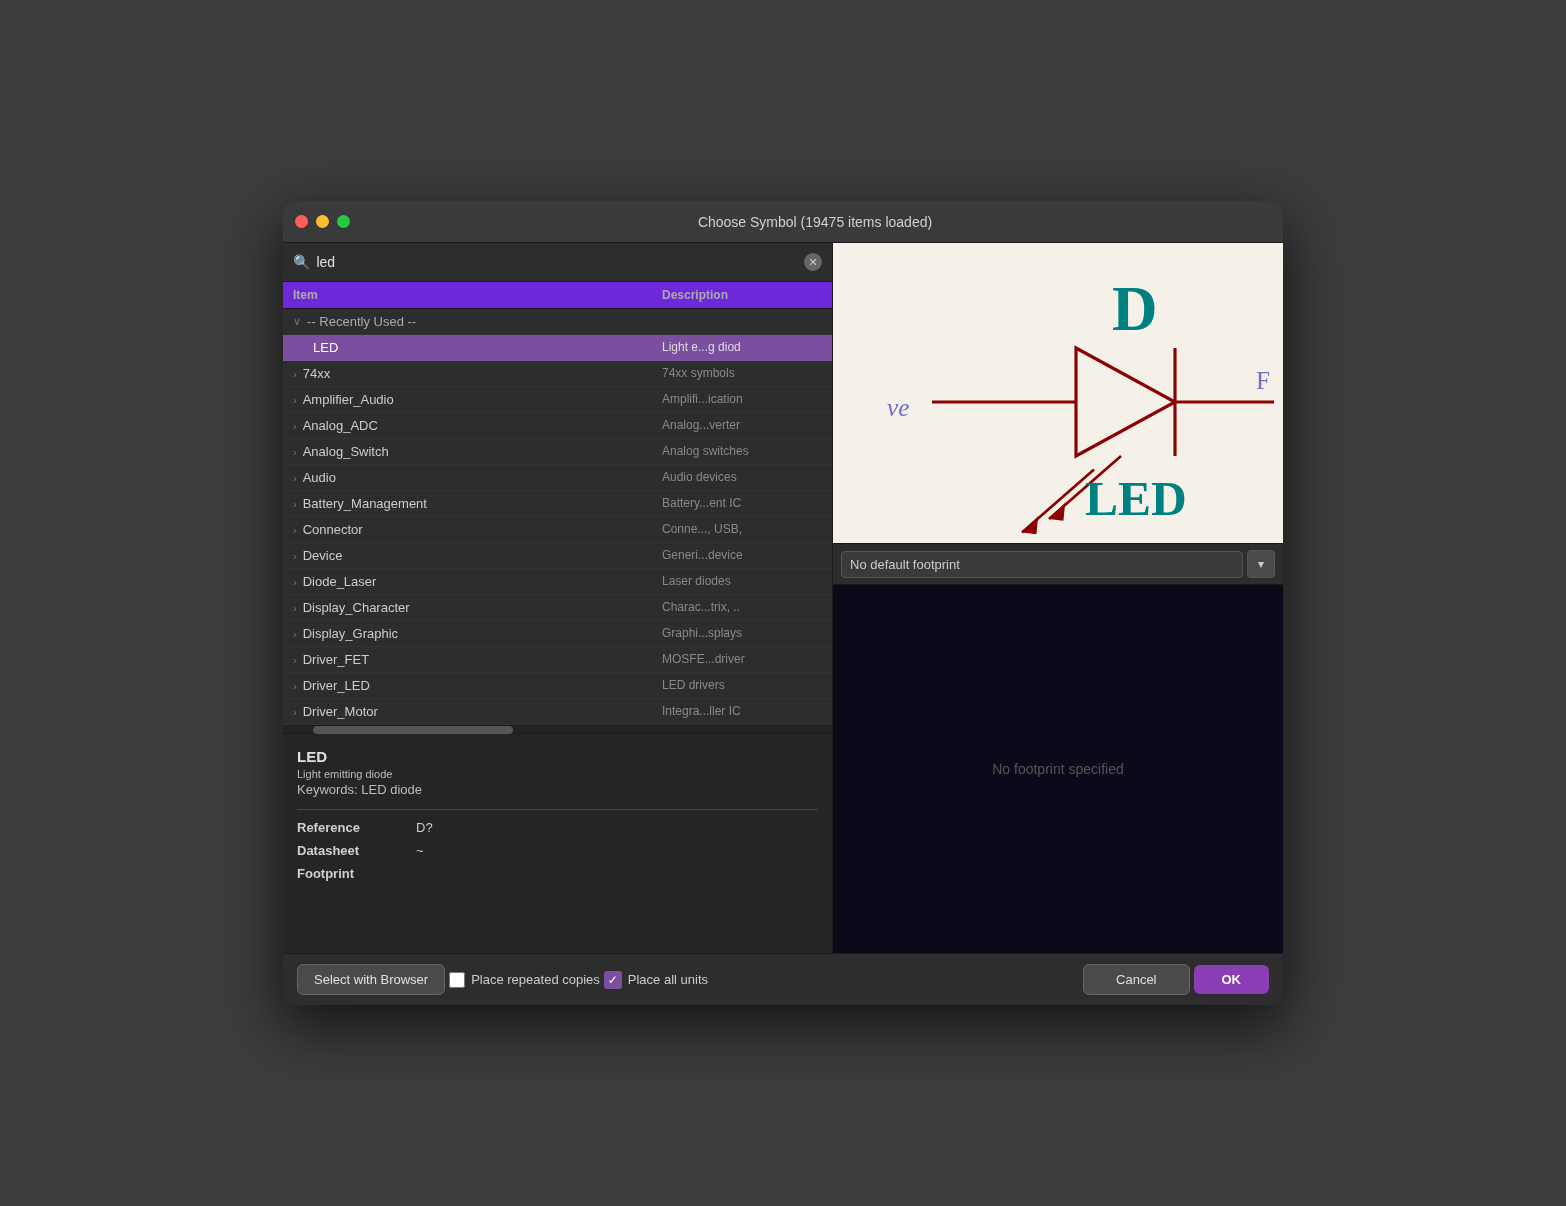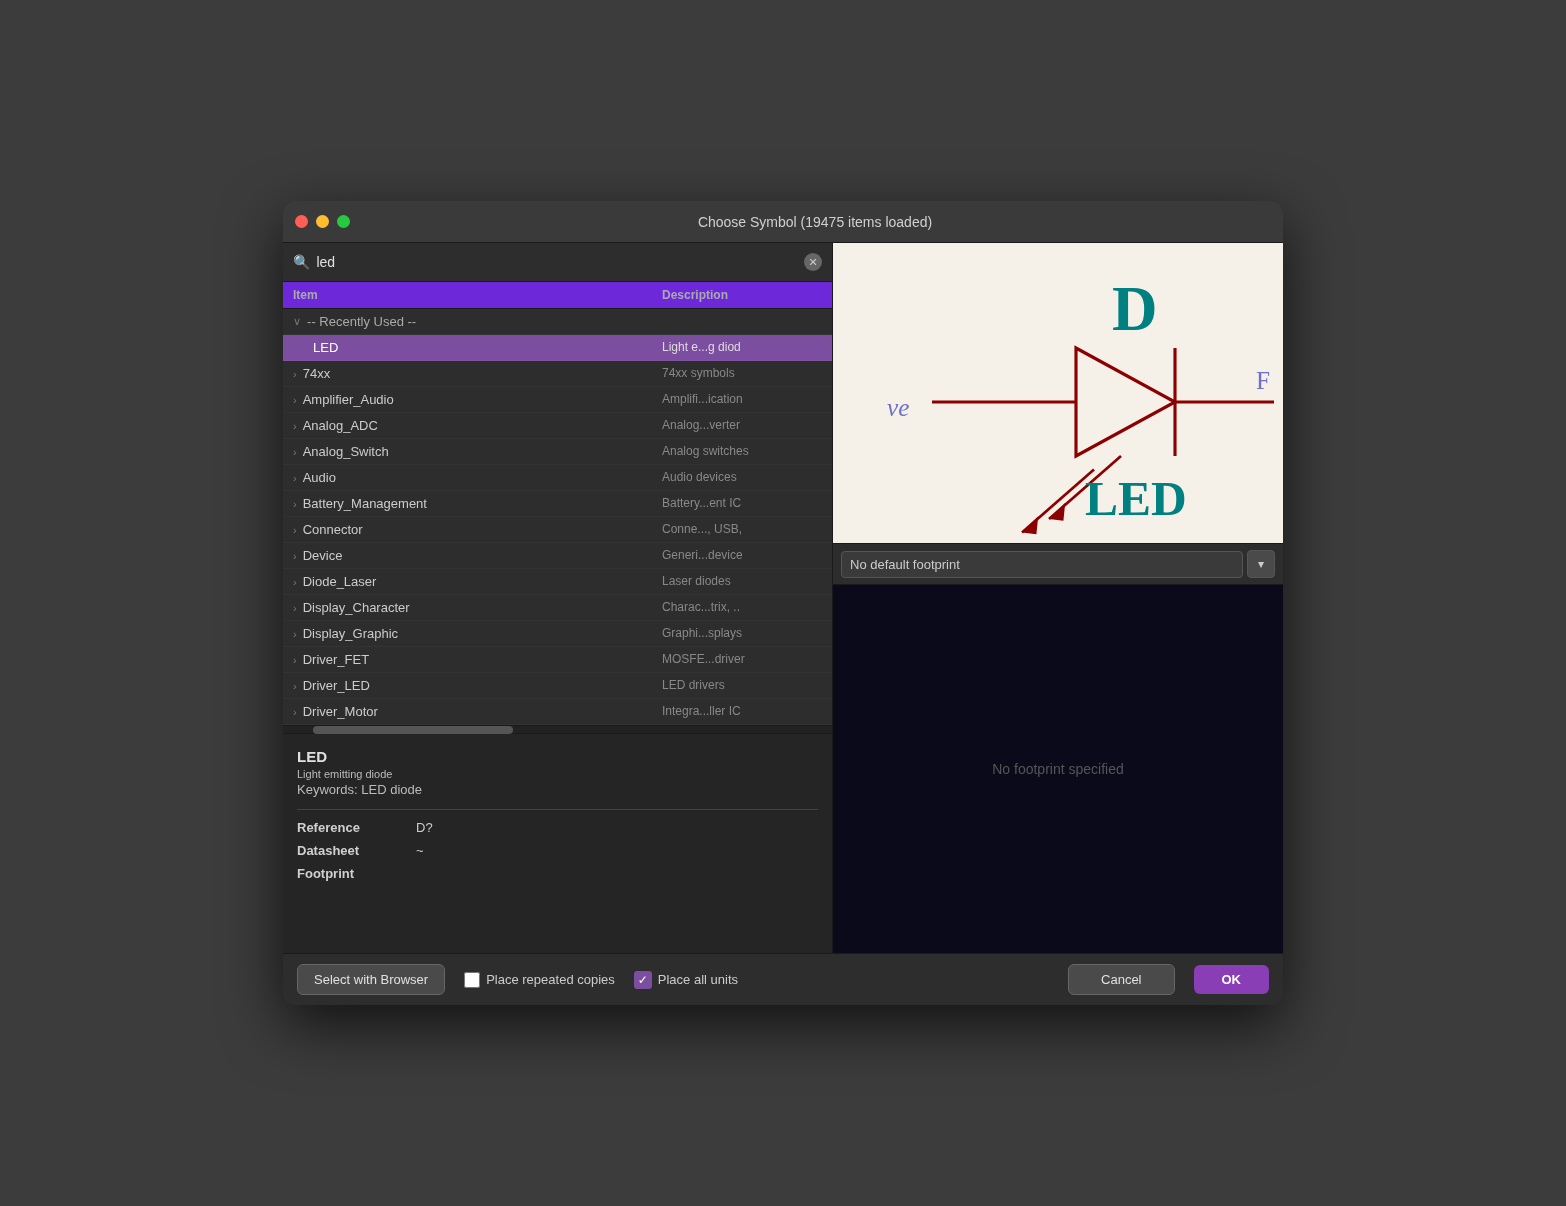--- a/index.html
+++ b/index.html
@@ -238,21 +238,21 @@
       justify-content: center;
       color: #555;
       font-size: 14px;
     }
     .bottom-bar {
       display: flex;
       align-items: center;
       padding: 10px 14px;
       background: #2d2d2d;
       border-top: 1px solid #1a1a1a;
-      gap: 19px;
+      gap: 4px;
     }
     .btn-browser {
       background: #4a4a4a;
       color: #e0e0e0;
       border: 1px solid #666;
       border-radius: 6px;
       padding: 7px 16px;
       font-size: 13px;
       cursor: pointer;
     }

